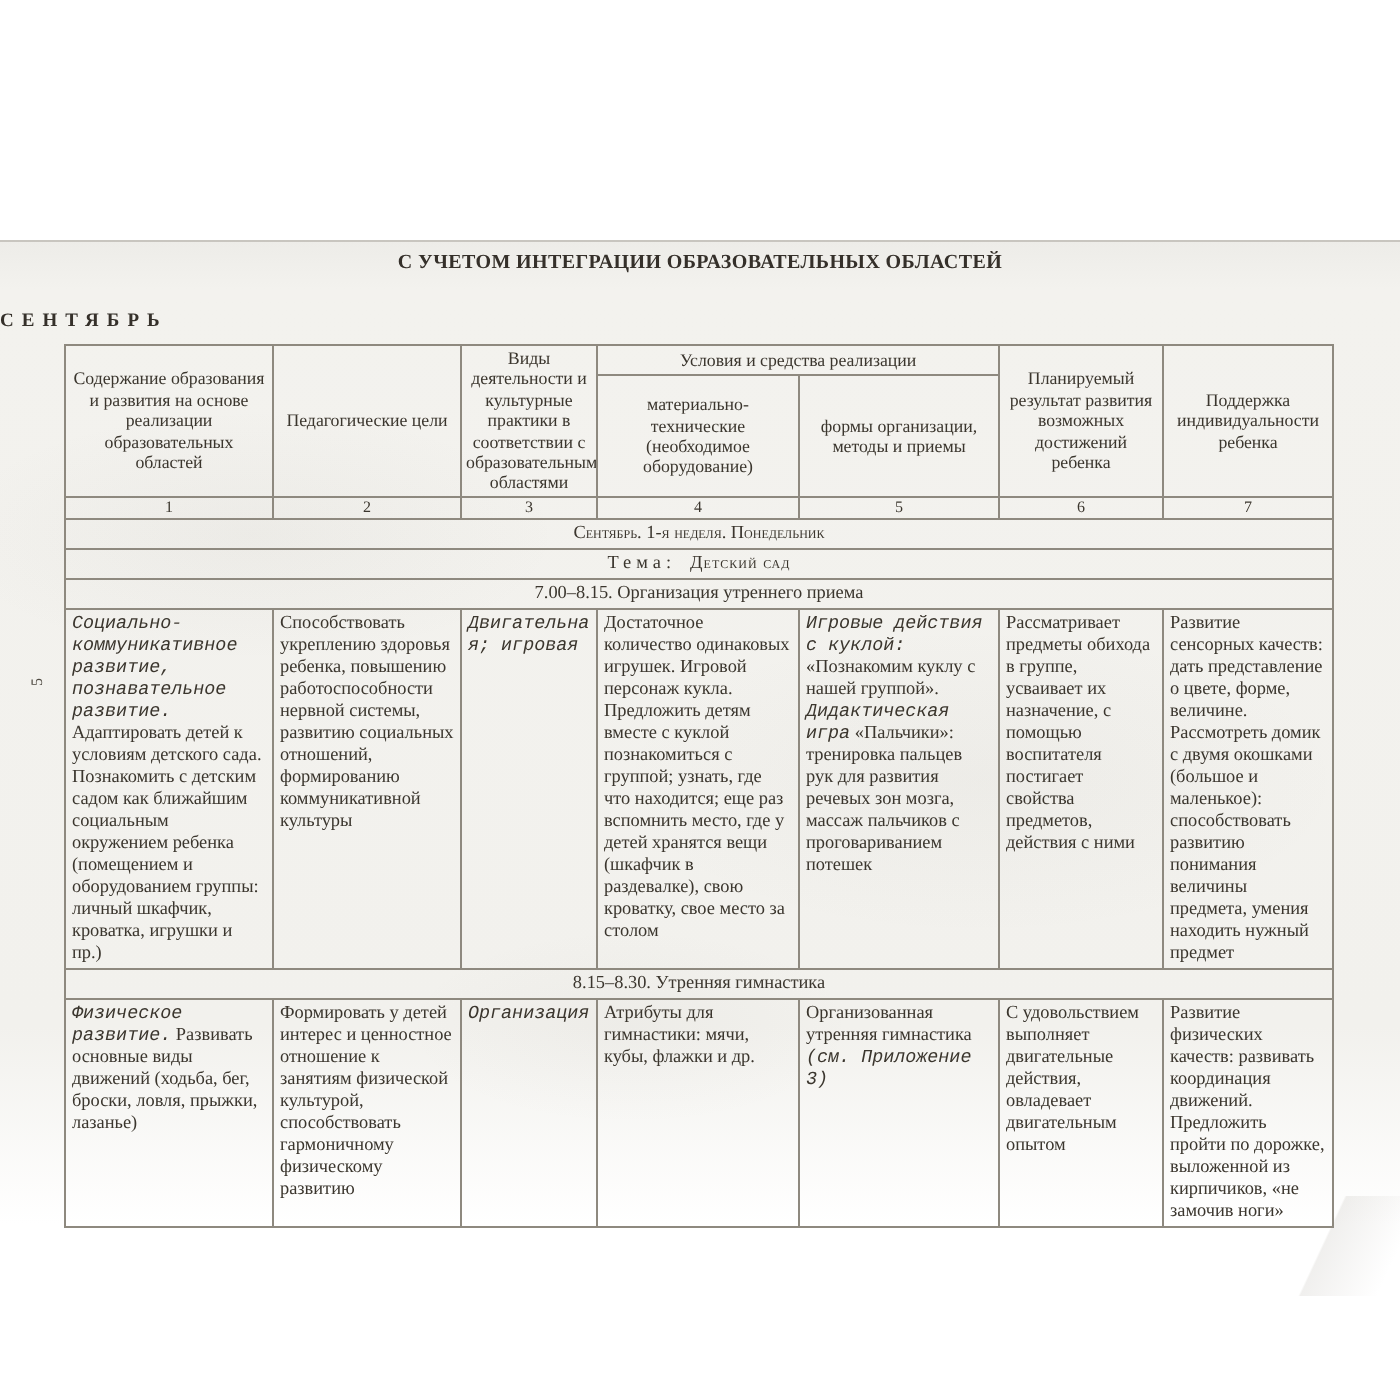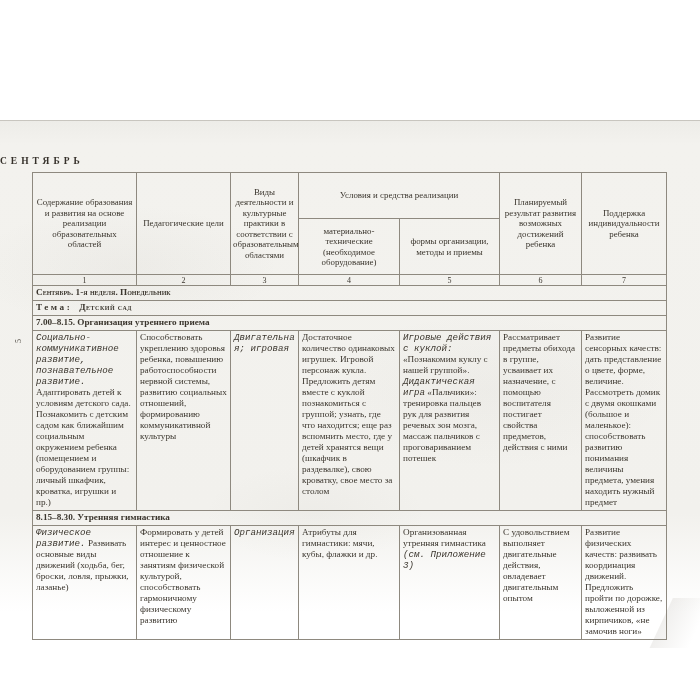--- a/index.html
+++ b/index.html
@@ -25,57 +25,58 @@
   .margin-page-num{position:absolute;left:14px;top:329px;width:14px;height:14px;
         font-size:8px;color:#4d4840;transform:rotate(-90deg);}
 
   table.plan{position:absolute;left:32px;top:172px;width:634px;border-collapse:collapse;
         table-layout:fixed;font-size:9.2px;line-height:11px;color:#3b362e;}
   table.plan td, table.plan th{border:0.8px solid #8e897f;padding:1px 3px 2px 3px;
         vertical-align:top;overflow:hidden;}
   table.plan th{font-weight:normal;text-align:center;vertical-align:middle;
         font-size:8.9px;line-height:10.4px;padding:1px 2px;}
   tr.nums td{padding:0;text-align:center;font-size:8px;line-height:9px;height:10px;vertical-align:middle;}
-  td.band{font-weight:bold;vertical-align:middle;padding:1px 2px;}
+  td.band{text-align:center;font-weight:normal;vertical-align:middle;padding:1px 2px;}
   .sc{font-variant:small-caps;}
   .theme-label{letter-spacing:2.5px;margin-right:7px;}
   .theme-value{letter-spacing:.5px;}
   .em{font-style:italic;font-family:Liberation Mono, monospace;}
   td.datacell{hyphens:auto;overflow-wrap:break-word;}
 </style>
 </head>
 <body>
 
 <div class="canvas">
   <div class="page"></div>
   <div class="page-smudge"></div>
   <div class="corner-shade"></div>
 
   <div class="margin-page-num">5</div>
 
   <div class="doc-title">
+    <div>С УЧЕТОМ ИНТЕГРАЦИИ ОБРАЗОВАТЕЛЬНЫХ ОБЛАСТЕЙ</div>
   </div>
   <div class="doc-month">СЕНТЯБРЬ</div>
 
   <table class="plan">
     <colgroup>
       <col style="width:104px">
         <col style="width:94px">
         <col style="width:68px">
       <col style="width:101px">
         <col style="width:100px">
         <col style="width:82px">
         <col style="width:85px">
     </colgroup>
     <thead>
       <tr style="height:13px">
         <th rowspan="2">Содержание образования и развития на основе реализации образовательных областей</th>
         <th rowspan="2">Педагогические цели</th>
         <th rowspan="2">Виды деятельности и культурные практики в соответствии с образовательными областями</th>
-        <th colspan="2" style="height:13px;padding:16px 2px">Условия и средства реализации</th>
+        <th colspan="2" style="height:13px;padding:0 2px">Условия и средства реализации</th>
         <th rowspan="2">Планируемый результат развития возможных достижений ребенка</th>
         <th rowspan="2">Поддержка индивидуальности ребенка</th>
       </tr>
       <tr style="height:56px">
         <th>материально-технические (необходимое оборудование)</th>
         <th>формы организации, методы и приемы</th>
       </tr>
       <tr class="nums">
         <td>1</td>
         <td>2</td>

